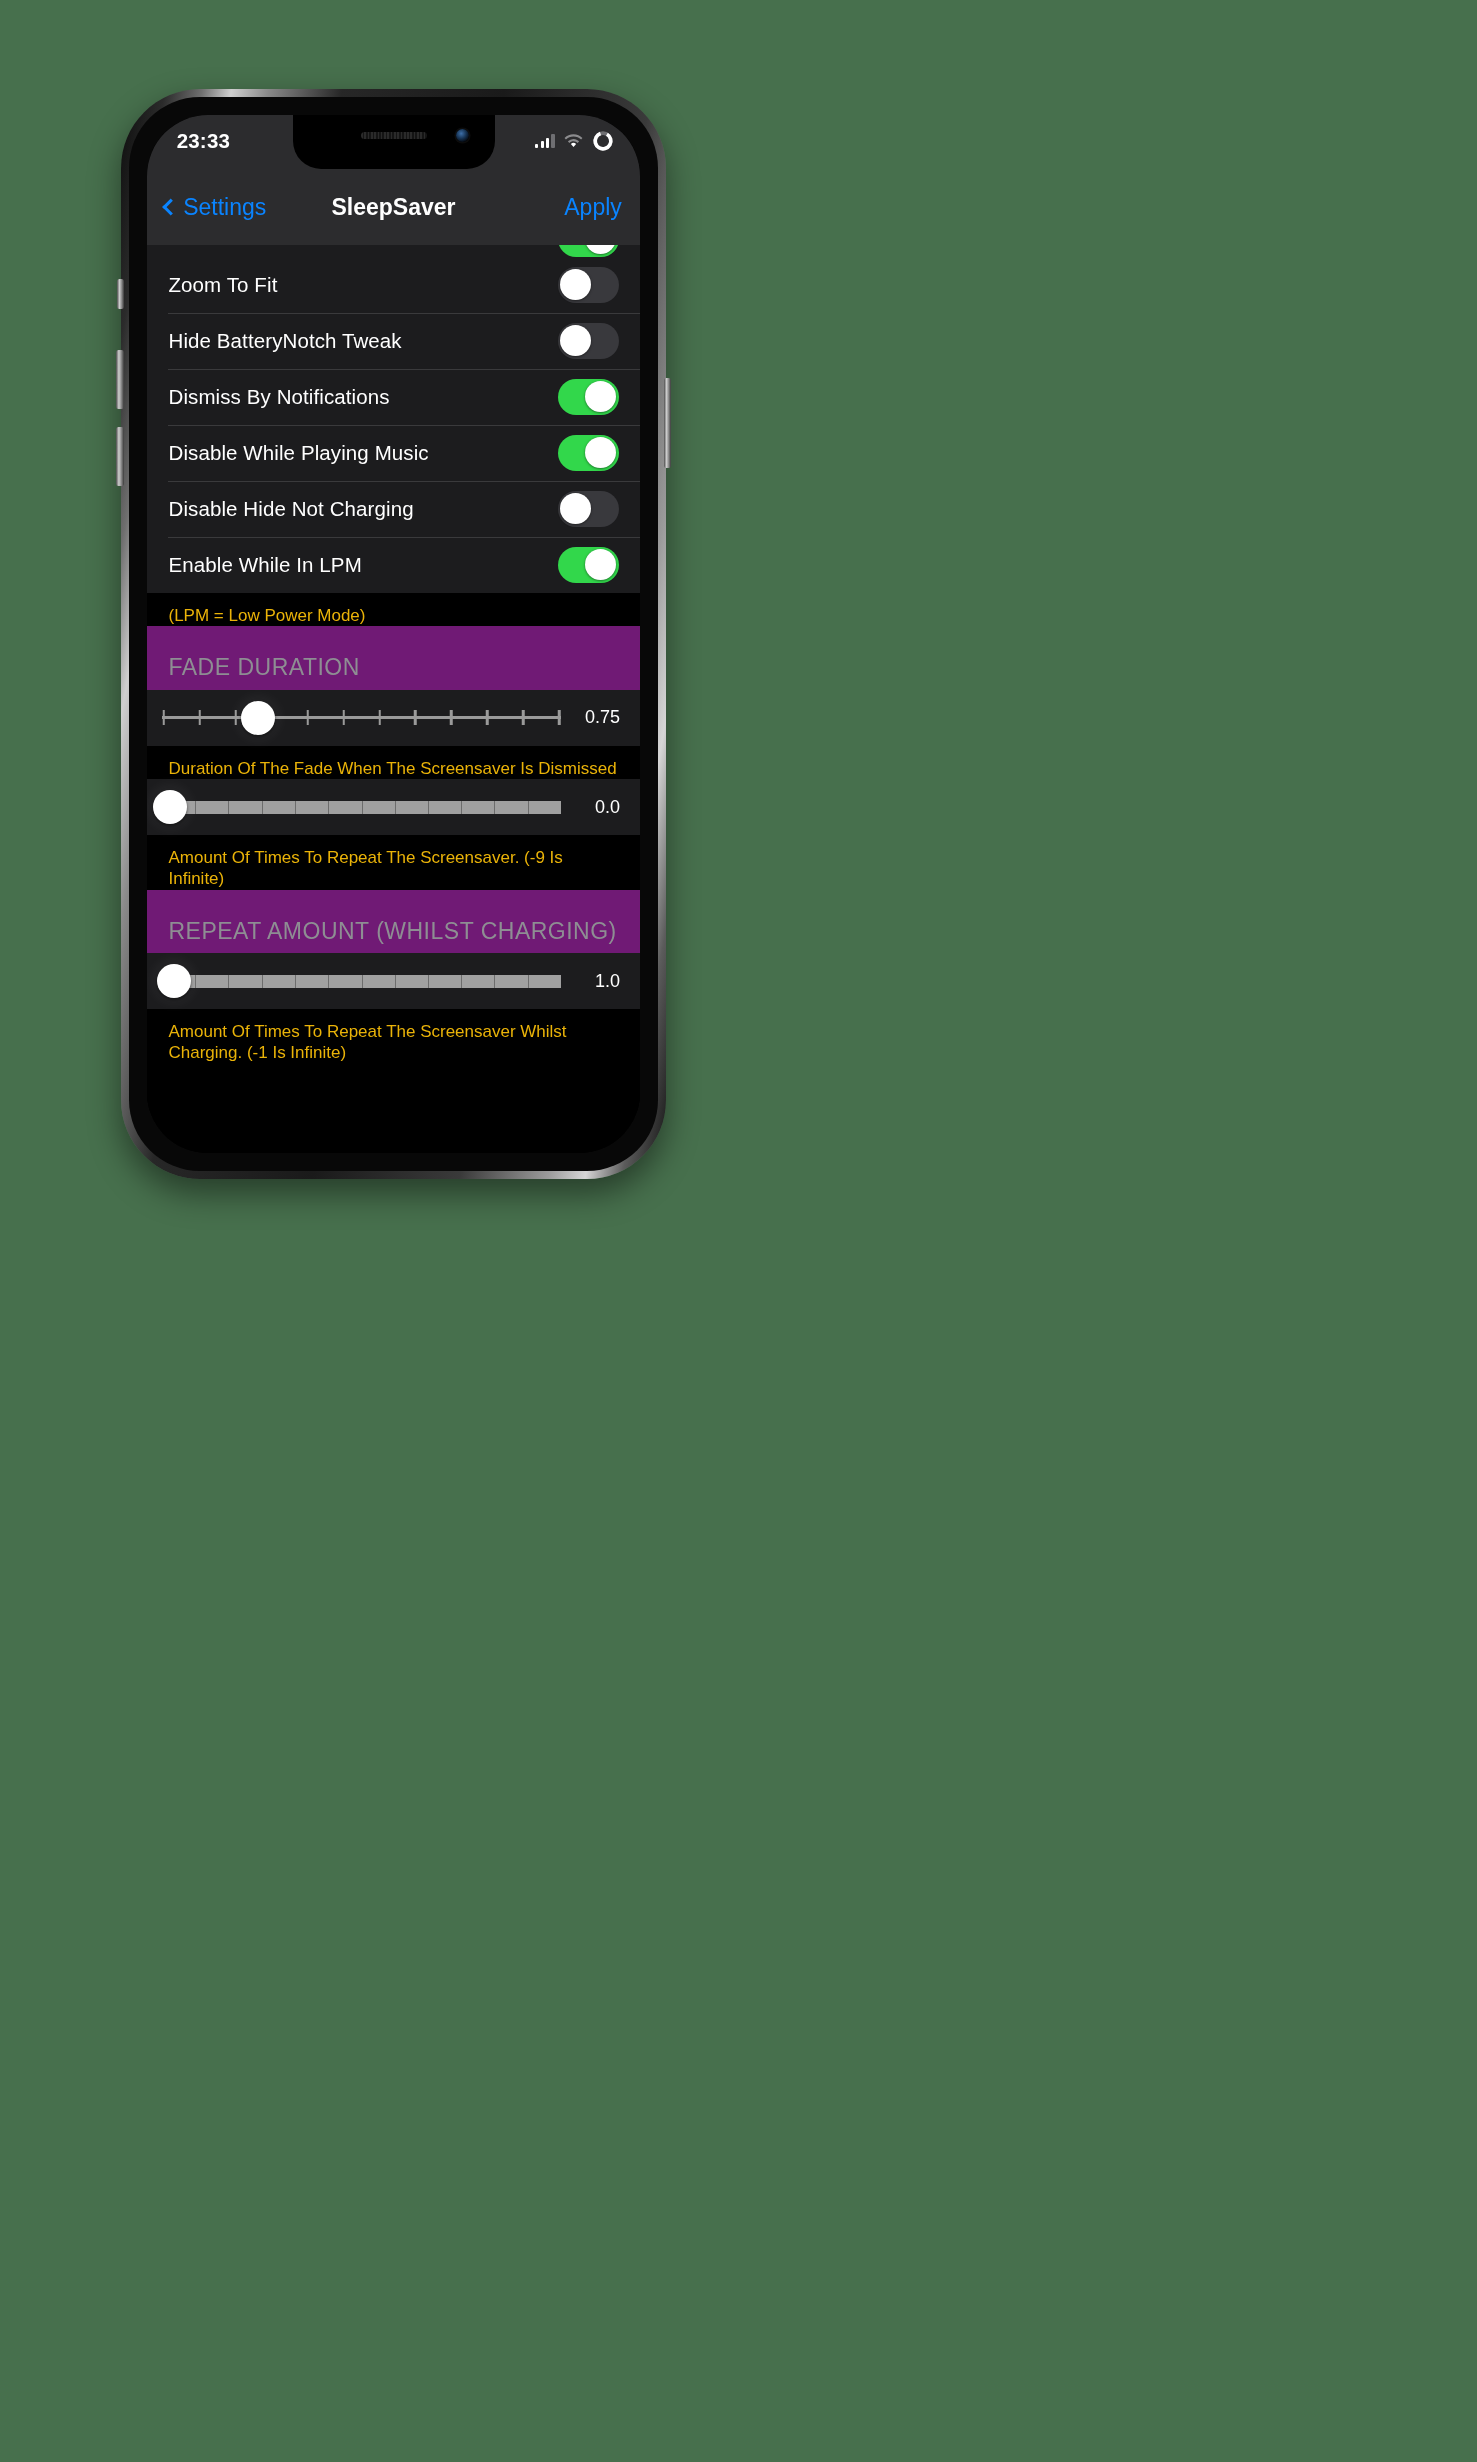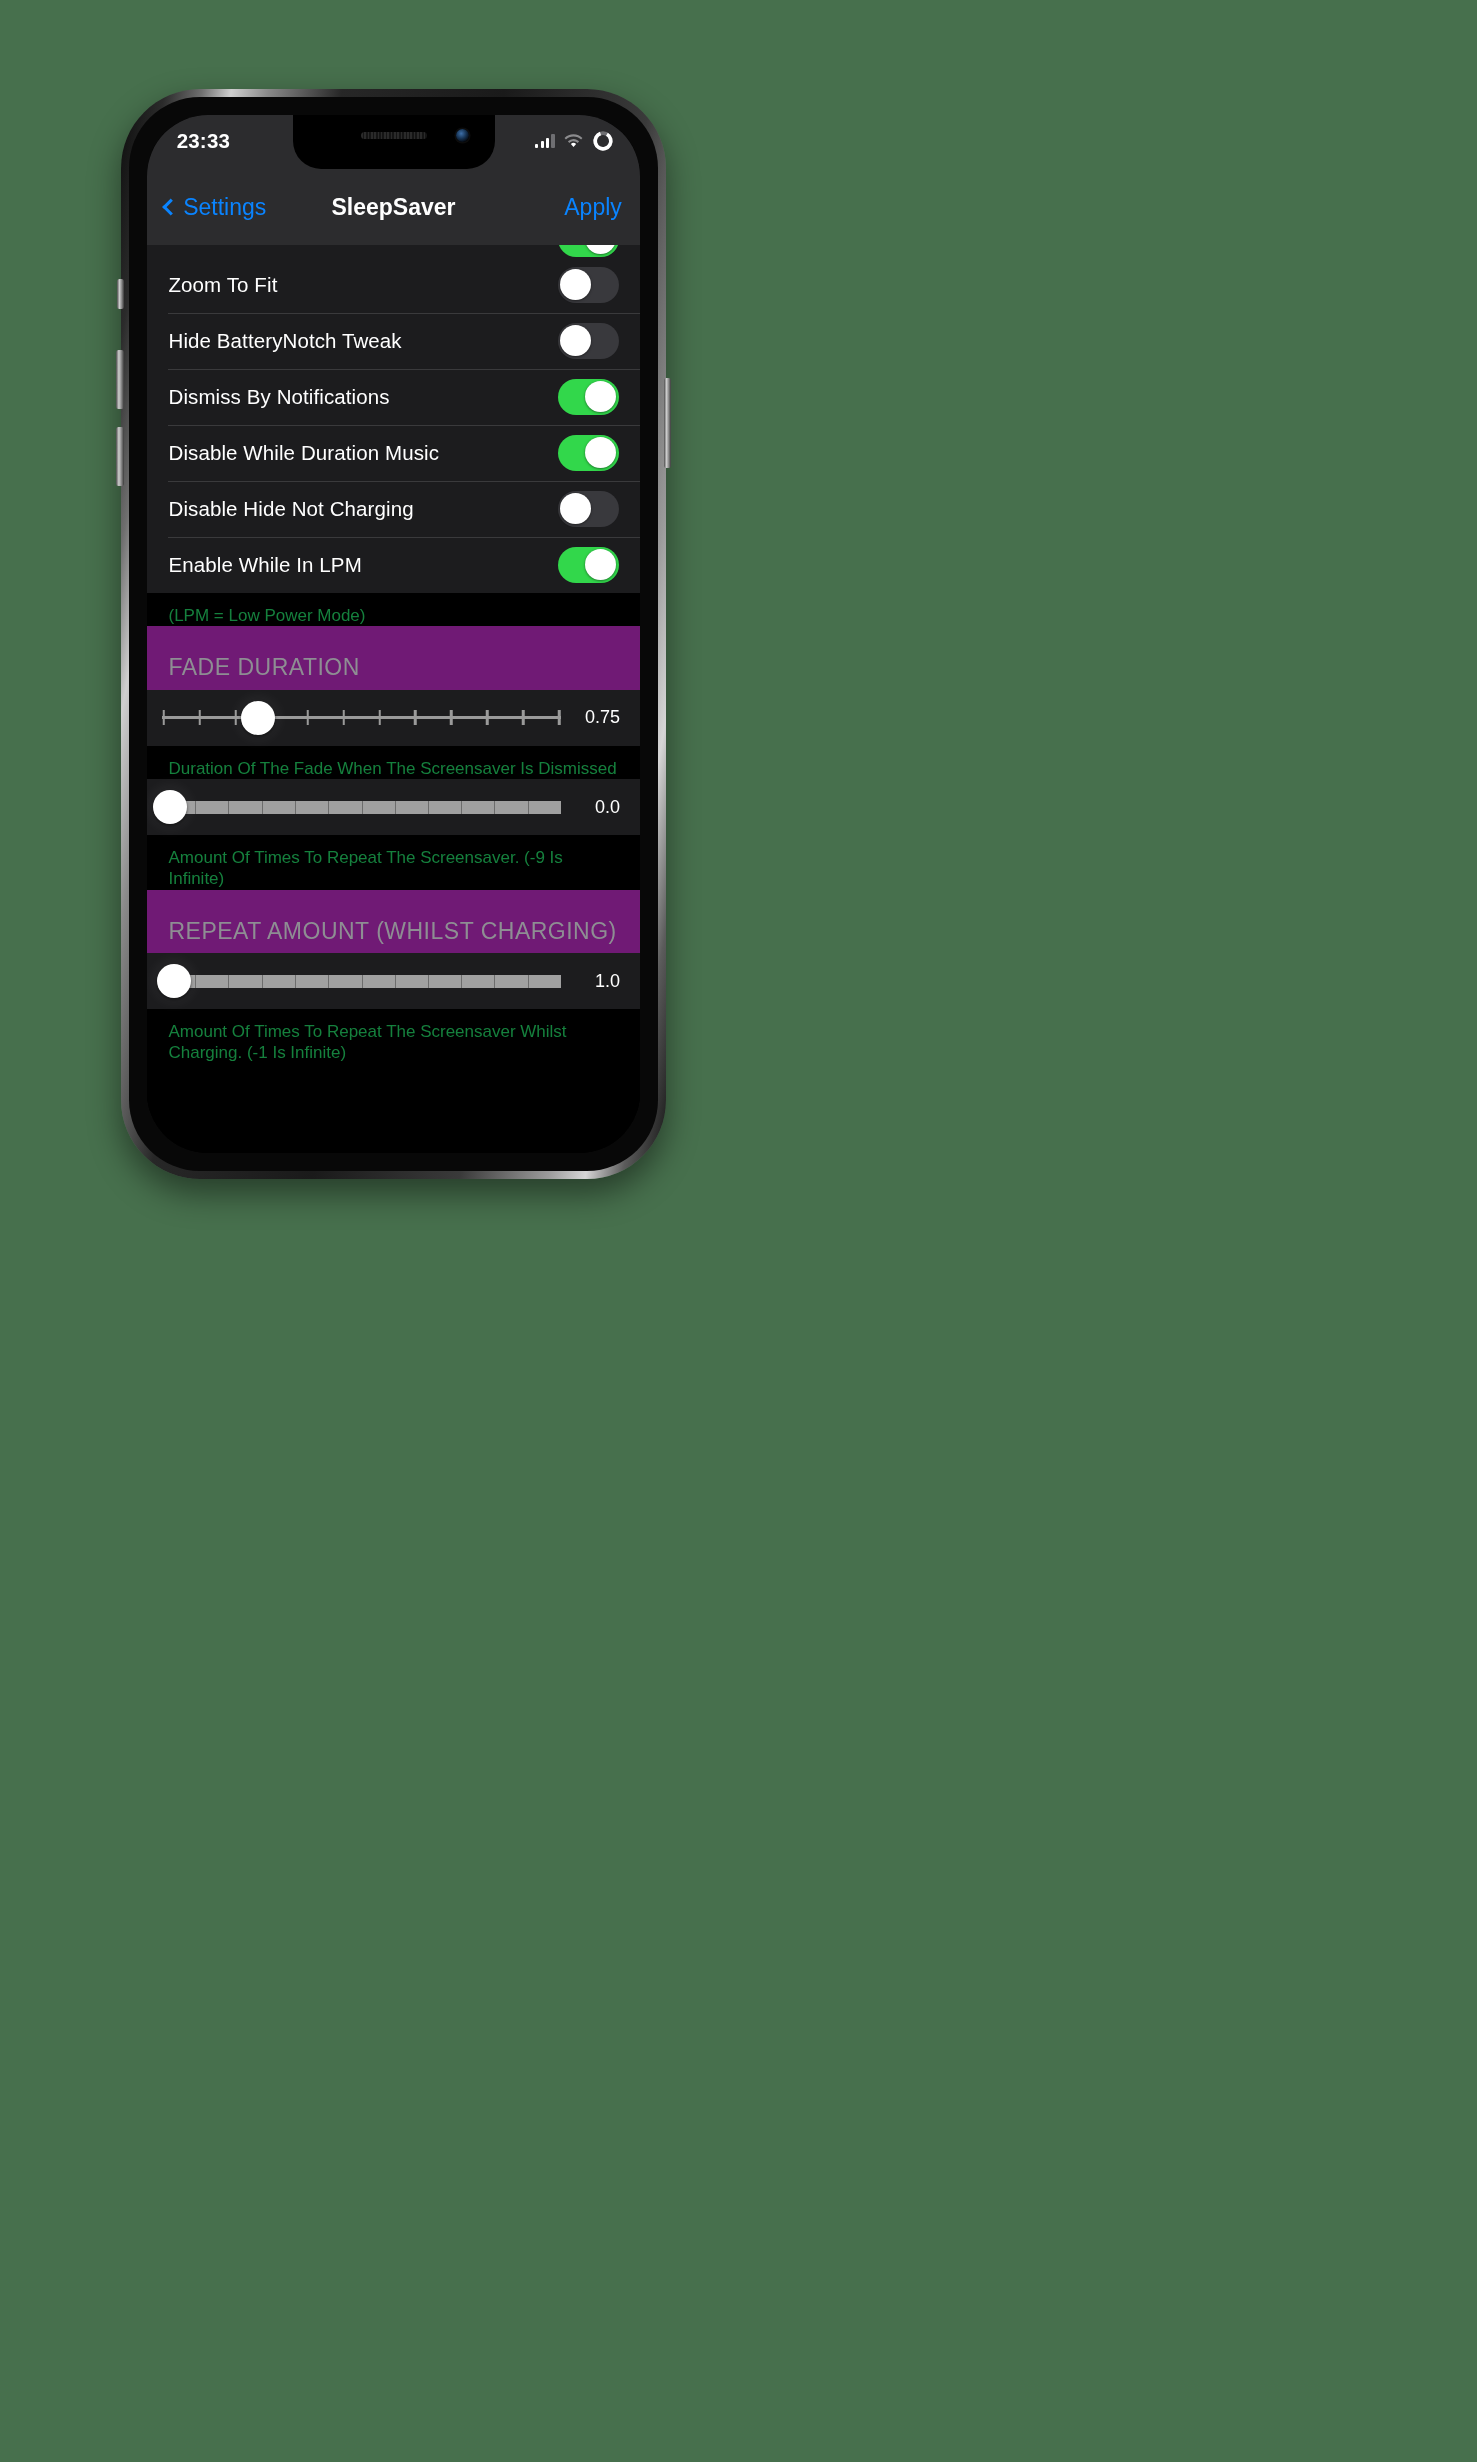--- a/index.html
+++ b/index.html
@@ -115,21 +115,21 @@
   .knob { position:absolute; top:2.5px; width:31px; height:31px; border-radius:50%; background:#fff; box-shadow:0 0.8px 2.5px rgba(0,0,0,.5); }
   .switch.off .knob { left:2.5px; }
   .switch.on  .knob { left:27px; }
 
   
   #row-partial { height:11.5px; overflow:hidden; position:relative; background:#1c1c1e; padding:0 21.3px; }
   #row-partial .switch { position:absolute; right:21.3px; top:-24.6px; }
 
   
   .note-block { background:#000; padding: 13px 21.3px 0 21.3px; }
-  .note-text { font-size:17px; color:#15803d; line-height:1.22; }
+  .note-text { font-size:17px; color:#eab308; line-height:1.22; }
   .section-header { font-size:23px; color:#8e8e93; letter-spacing:0.5px; padding: 28px 21.3px 8.2px 21.3px; background:#701a75; }
   .spacer-black { background:#000; }
 
   
   .slider-row {
     height:56px; background:#1c1c1e;
     display:flex; align-items:center; padding: 0 19.7px 0 14.8px; gap: 13px;
     position:relative;
   }
   .slider-wrap { flex:1; position:relative; height:36px; display:flex; align-items:center; }
@@ -225,21 +225,21 @@
           </div>
 
           <div class="row">
             <div class="row-label">Dismiss By Notifications</div>
             <div class="switch on">
                 <div class="knob"></div>
               </div>
           </div>
 
           <div class="row">
-            <div class="row-label">Disable While Duration Music</div>
+            <div class="row-label">Disable While Playing Music</div>
             <div class="switch on">
                 <div class="knob"></div>
               </div>
           </div>
 
           <div class="row">
             <div class="row-label">Disable Hide Not Charging</div>
             <div class="switch off">
                 <div class="knob"></div>
               </div>

